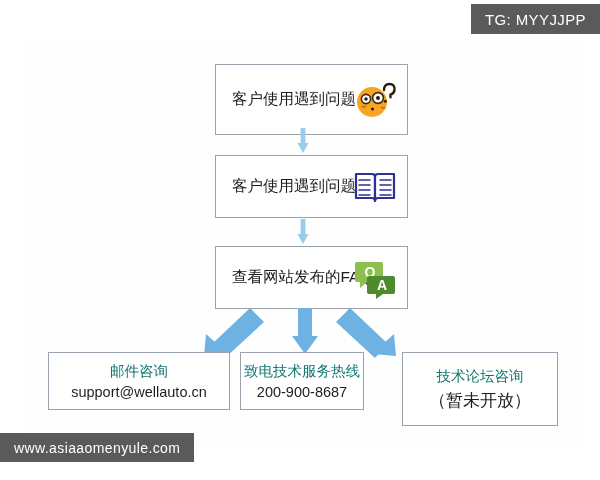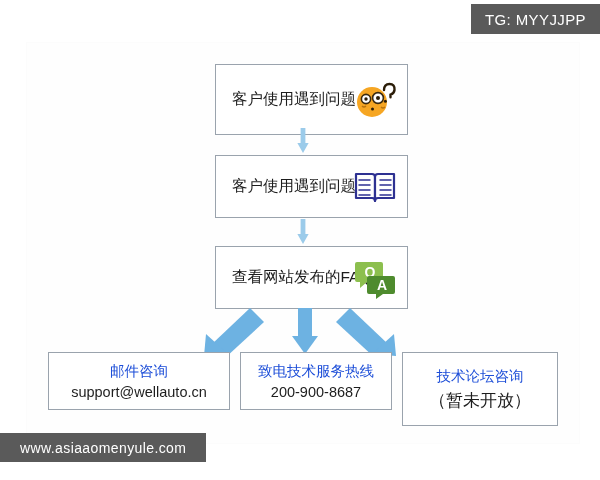--- a/index.html
+++ b/index.html
@@ -17,35 +17,35 @@
     background:#fefefe;border:1px solid #fcfcfc;
   }
 
   
   .wm{
     position:absolute;background:#5a5a5a;color:#ffffff;
     display:flex;align-items:center;justify-content:center;
     letter-spacing:.4px;white-space:nowrap;
   }
   #wm-top{right:0;top:4px;height:30px;padding:0 14px;font-size:15px;}
-  #wm-bottom{left:0;bottom:18px;height:29px;padding:0 20px;font-size:14px;}
+  #wm-bottom{left:0;bottom:18px;height:29px;padding:0 14px;font-size:14px;}
 
   
   .box{
     position:absolute;box-sizing:border-box;
     background:#ffffff;border:1px solid #9aa3ad;
     display:flex;align-items:center;
   }
   .box .label{
     font-size:15px;color:#1d1d1d;line-height:1.35;white-space:nowrap;
   }
   .box.main{justify-content:flex-start;padding-left:16px;}
   .box.main .label{font-size:15.5px;}
   .box.leaf{flex-direction:column;justify-content:center;text-align:center;}
-  .box.leaf .l1{font-size:14.5px;color:#1d4ed8;}
+  .box.leaf .l1{font-size:14.5px;color:#0f766e;}
   .box.leaf .l2{font-size:14.5px;color:#1d1d1d;margin-top:3px;}
   .box.leaf .l2.small{font-size:17px;}
 
   
   .ico{position:absolute;right:8px;top:50%;transform:translateY(-50%);
        width:48px;height:48px;}
 
   
   .vconn{position:absolute;}
   .fan{position:absolute;left:0;top:300px;width:600px;height:60px;}
@@ -140,21 +140,21 @@
         <polygon points="396,56 394,34 372,54" fill="#6DB2E2"></polygon>
       </g>
     </svg>
   </div>
 
   <div class="box leaf" style="left:48px;top:352px;width:182px;height:58px;">
     <span class="l1">邮件咨询</span>
     <span class="l2">support@wellauto.cn</span>
   </div>
 
-  <div class="box leaf" style="left:240px;top:352px;width:152px;height:58px;">
+  <div class="box leaf" style="left:240px;top:352px;width:124px;height:58px;">
     <span class="l1">致电技术服务热线</span>
     <span class="l2">200-900-8687</span>
   </div>
 
   <div class="box leaf" style="left:402px;top:352px;width:156px;height:74px;">
     <span class="l1">技术论坛咨询</span>
     <span class="l2 small">（暂未开放）</span>
   </div>
 
   <div class="wm" id="wm-top">TG: MYYJJPP</div>

